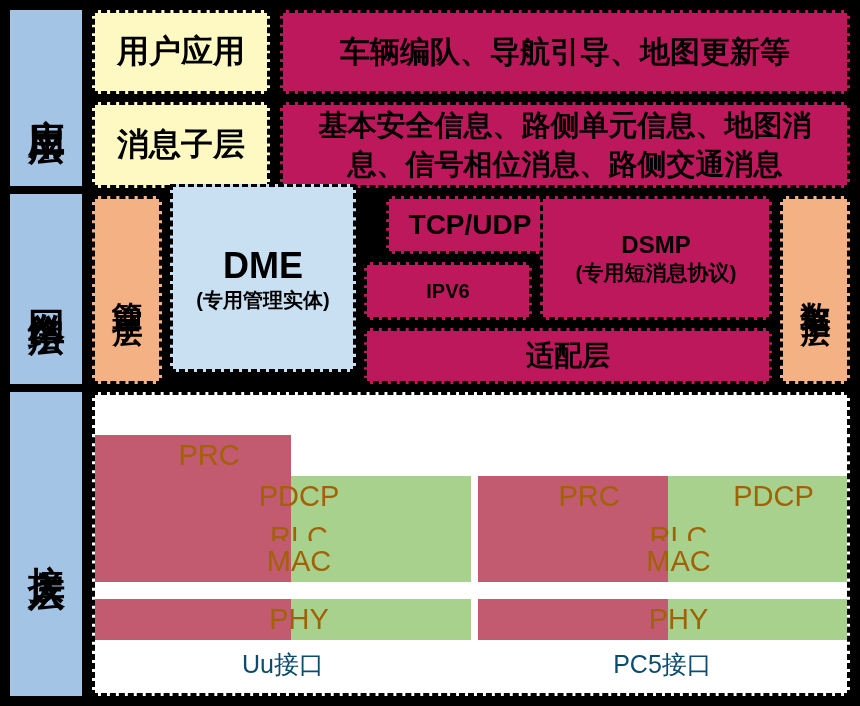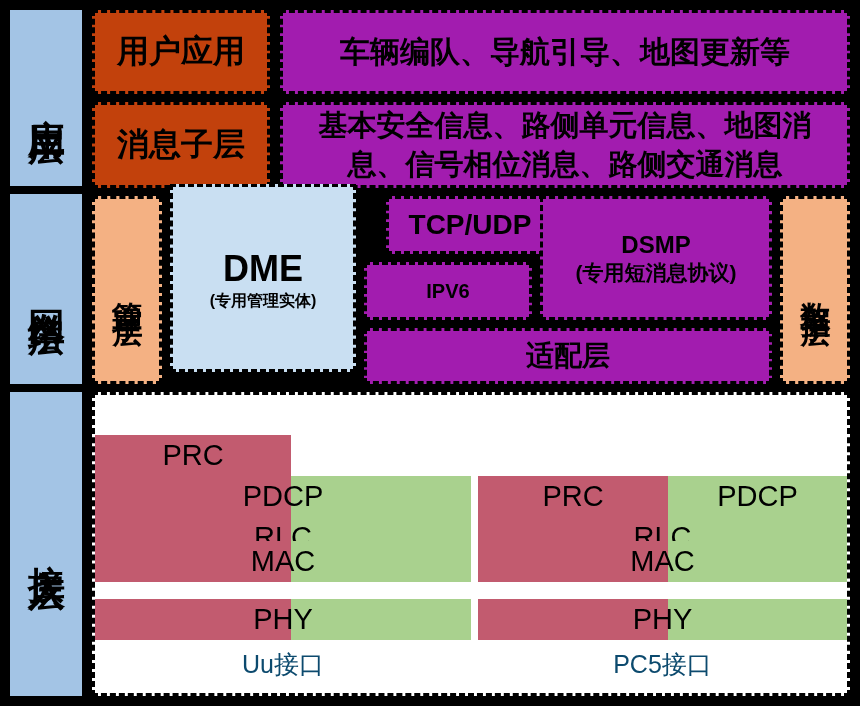--- a/index.html
+++ b/index.html
@@ -6,38 +6,38 @@
   .canvas{
     position:relative;width:860px;height:706px;background:#000;
     font-family:"Liberation Sans","DejaVu Sans",sans-serif;color:#000;overflow:hidden;
   }
   .box{
     position:absolute;box-sizing:border-box;display:flex;
     align-items:center;justify-content:center;text-align:center;font-weight:bold;
   }
   .dashed{border:3px dashed #000;}
   .blue{background:#a3c4e5;}
-  .green{background:#c2410c;}
-  .yellow{background:#a21caf;}
+  .green{background:#fef9c3;}
+  .yellow{background:#be185d;}
   .orange{background:#f4b183;}
   .dmeblue{background:#c9dff2;}
   .vertical{writing-mode:vertical-rl;text-orientation:upright;letter-spacing:6px;}
   .stack-col{flex-direction:column;line-height:1.25;}
   .access-panel{position:absolute;box-sizing:border-box;background:#fff;}
   .lte-title{
     position:absolute;left:0;top:0;width:752px;height:40px;display:flex;
     align-items:center;justify-content:center;font-weight:bold;font-size:30px;
   }
   .row{position:absolute;left:0;width:752px;height:41px;}
   .blk{position:absolute;top:0;height:41px;}
   .pinkblk{background:#c25b6f;}
   .greenblk{background:#a9d18e;}
   .txt{
     position:absolute;top:0;height:41px;display:flex;align-items:center;
-    justify-content:center;font-size:29px;font-weight:400;color:#000000;
+    justify-content:center;font-size:29px;font-weight:400;color:#a16207;padding-left:16px;
   }
   .iface{
     position:absolute;height:42px;display:flex;align-items:center;
     justify-content:center;font-size:25px;font-weight:400;color:#0c4a6e;
   }
 </style>
 </head>
 <body>
 
 <div class="canvas">
@@ -49,21 +49,21 @@
   <div class="box green dashed" style="left:92px;top:10px;width:178px;height:84px;font-size:32px;">用户应用</div>
   <div class="box yellow dashed" style="left:280px;top:10px;width:570px;height:84px;font-size:30px;">车辆编队、导航引导、地图更新等</div>
 
   <div class="box green dashed" style="left:92px;top:102px;width:178px;height:86px;font-size:32px;">消息子层</div>
   <div class="box yellow dashed" style="left:280px;top:102px;width:570px;height:86px;font-size:29px;line-height:1.35;padding:0 8px;">基本安全信息、路侧单元信息、地图消息、信号相位消息、路侧交通消息</div>
 
   <div class="box orange dashed vertical" style="left:92px;top:196px;width:70px;height:188px;font-size:30px;">管理子层</div>
 
   <div class="box dmeblue dashed stack-col" style="left:170px;top:184px;width:186px;height:188px;">
     <div style="font-size:36px;font-weight:bold;">DME</div>
-    <div style="font-size:16px;font-weight:bold;">(专用管理实体)</div>
+    <div style="font-size:20px;font-weight:bold;">(专用管理实体)</div>
   </div>
 
   <div class="box yellow dashed" style="left:386px;top:196px;width:168px;height:58px;font-size:28px;">TCP/UDP</div>
 
   <div class="box yellow dashed stack-col" style="left:540px;top:196px;width:232px;height:124px;">
     <div style="font-size:24px;font-weight:bold;">DSMP</div>
     <div style="font-size:21px;font-weight:bold;">(专用短消息协议)</div>
   </div>
 
   <div class="box yellow dashed" style="left:364px;top:262px;width:168px;height:58px;font-size:20px;">IPV6</div>

